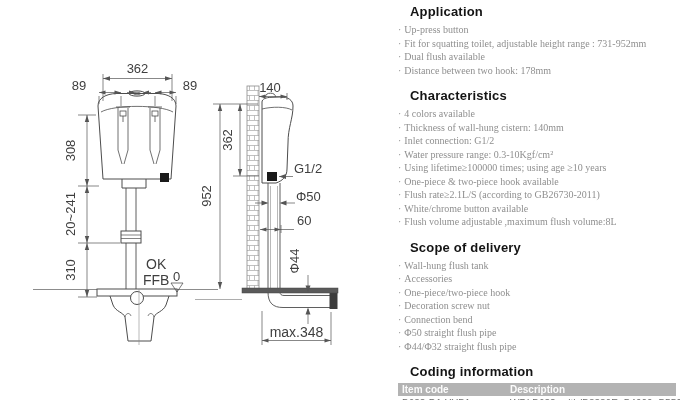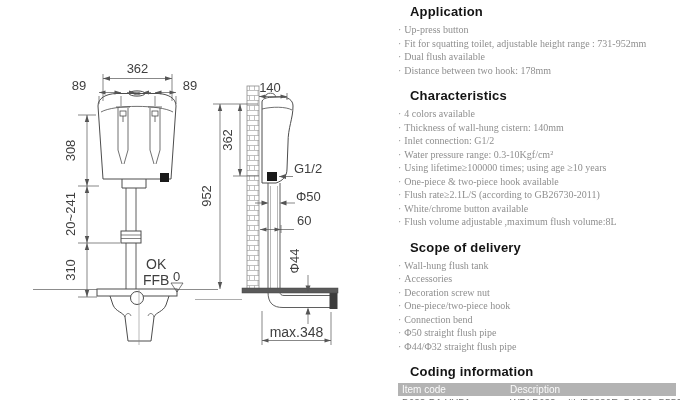--- a/index.html
+++ b/index.html
@@ -9,21 +9,21 @@
   #drawing{position:absolute;left:0;top:0;}
   svg text{font-family:"Liberation Sans",sans-serif;fill:#3f3f3f;}
   
   #specs{position:absolute;left:398px;top:2px;width:280px;}
   .sec-title{font-size:13px;font-weight:bold;color:#141414;margin:11px 0 4px 12px;letter-spacing:.2px;}
   .sec-title:first-child{margin-top:2px;}
   ul.spec{list-style:none;margin:0;padding:0;}
   ul.spec li{font-size:10px;color:#8f8f8f;line-height:13.5px;white-space:nowrap;font-family:Liberation Serif, serif;}
   ul.spec li::before{content:"·";margin-right:3px;color:#8f8f8f;}
   table.code{border-collapse:collapse;width:278px;margin-top:4px;table-layout:fixed;}
-  table.code th{background:#b3b3b3;color:#fbfbfb;font-weight:normal;font-size:10px;
+  table.code th{background:#b3b3b3;color:#fbfbfb;font-weight:bold;font-size:10px;
                 text-align:left;padding:1px 0 1px 4px;}
   table.code td{color:#6e6e6e;font-size:10px;padding:2px 0 2px 4px;white-space:nowrap;
                 border-bottom:1.5px solid #c6c6c6;}
   th.col-item,td.col-item{width:104px;}
 </style>
 </head>
 <body>
 
 <div id="page">
 
@@ -172,22 +172,22 @@
       <li>One-piece &amp; two-piece hook available</li>
       <li>Flush rate≥2.1L/S (according to GB26730-2011)</li>
       <li>White/chrome button available</li>
       <li>Flush volume adjustable ,maximum flush volume:8L</li>
     </ul>
 
     <div class="sec-title">Scope of delivery</div>
     <ul class="spec">
       <li>Wall-hung flush tank</li>
       <li>Accessories</li>
+      <li>One-piece/two-piece hook</li>
       <li>Decoration screw nut</li>
-      <li>One-piece/two-piece hook</li>
       <li>Connection bend</li>
       <li>Φ50 straight flush pipe</li>
       <li>Φ44/Φ32 straight flush pipe</li>
     </ul>
 
     <div class="sec-title">Coding information</div>
     <table class="code">
       <thead>
         <tr>
           <th class="col-item">Item code</th>

